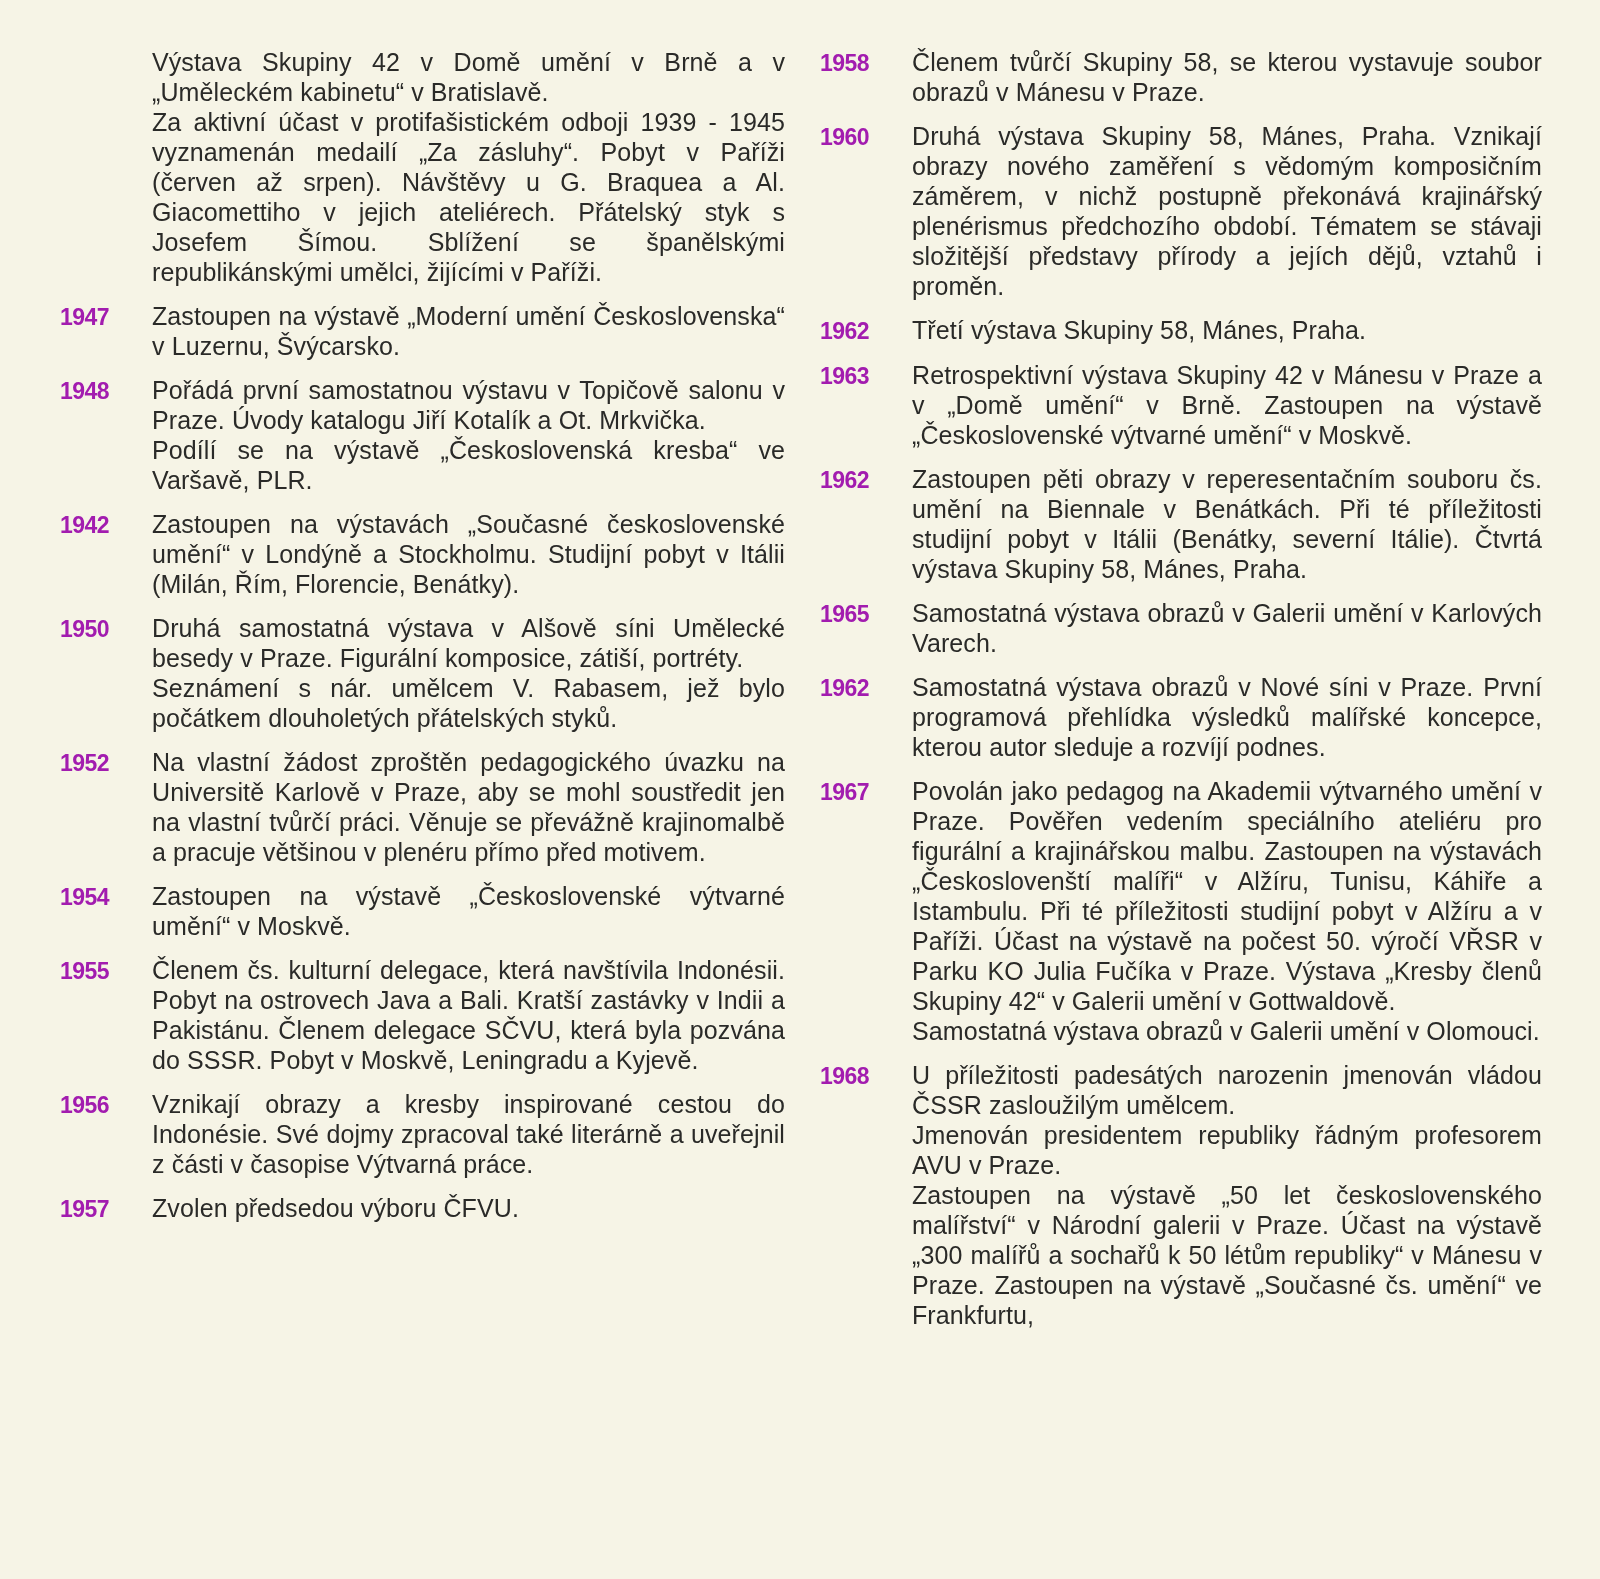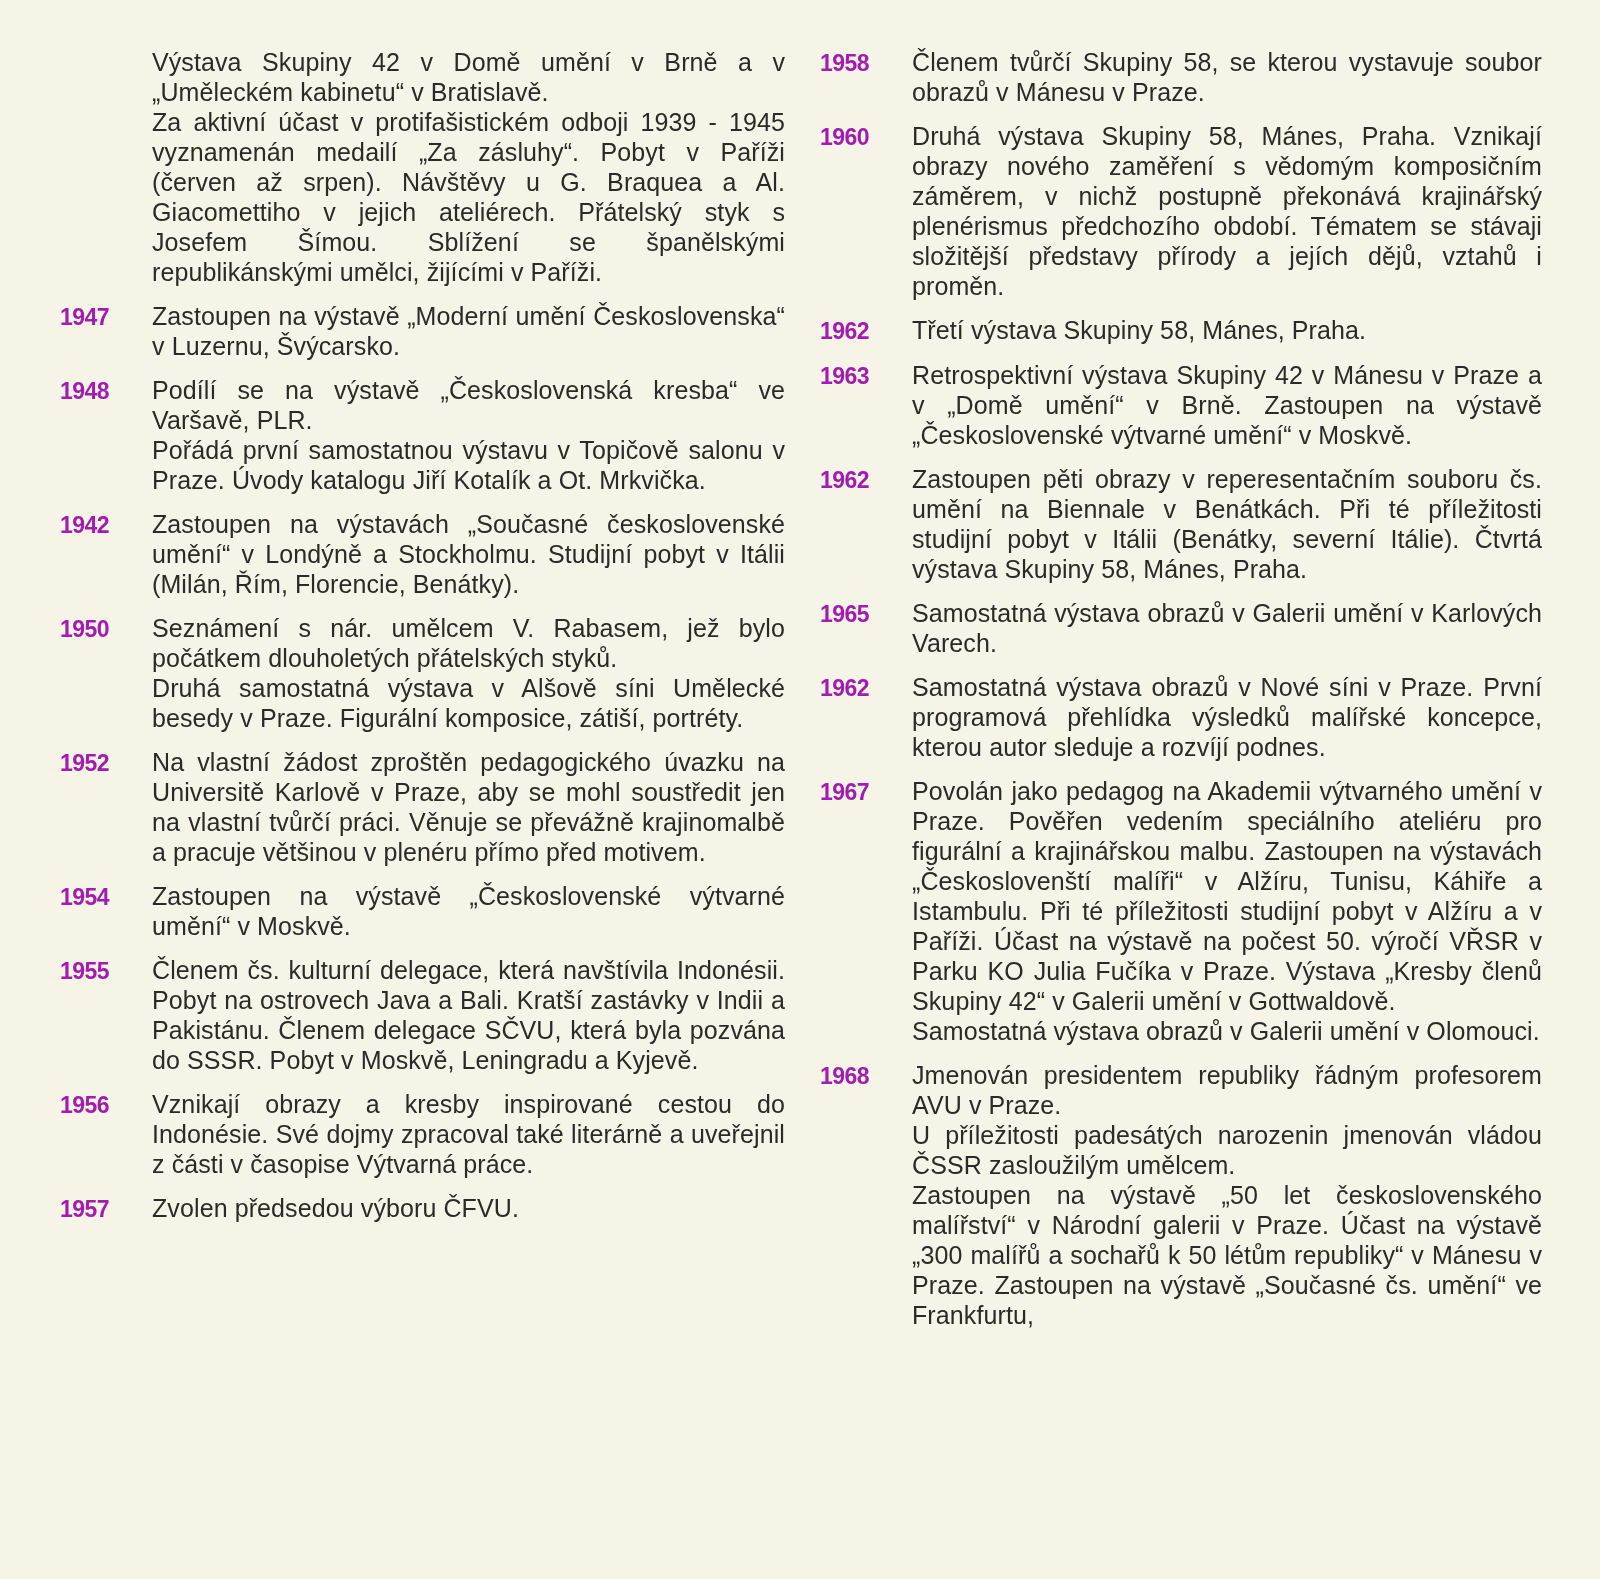--- a/index.html
+++ b/index.html
@@ -66,35 +66,35 @@
     <div id="left-entries">
         <div class="entry">
           <div class="year">1947</div>
           <div class="body">
             <p class="para">Zastoupen na výstavě „Moderní umění Československa“ v Luzernu, Švýcarsko.</p>
           </div>
         </div>
         <div class="entry">
           <div class="year">1948</div>
           <div class="body">
+            <p class="para">Pořádá první samostatnou výstavu v Topičově salonu v Praze. Úvody katalogu Jiří Kotalík a Ot. Mrkvička.</p>
             <p class="para">Podílí se na výstavě „Československá kresba“ ve Varšavě, PLR.</p>
-            <p class="para">Pořádá první samostatnou výstavu v Topičově salonu v Praze. Úvody katalogu Jiří Kotalík a Ot. Mrkvička.</p>
           </div>
         </div>
         <div class="entry">
           <div class="year">1942</div>
           <div class="body">
             <p class="para">Zastoupen na výstavách „Současné československé umění“ v Londýně a Stockholmu. Studijní pobyt v Itálii (Milán, Řím, Florencie, Benátky).</p>
           </div>
         </div>
         <div class="entry">
           <div class="year">1950</div>
           <div class="body">
+            <p class="para">Druhá samostatná výstava v Alšově síni Umělecké besedy v Praze. Figurální komposice, zátiší, portréty.</p>
             <p class="para">Seznámení s nár. umělcem V. Rabasem, jež bylo počátkem dlouholetých přátelských styků.</p>
-            <p class="para">Druhá samostatná výstava v Alšově síni Umělecké besedy v Praze. Figurální komposice, zátiší, portréty.</p>
           </div>
         </div>
         <div class="entry">
           <div class="year">1952</div>
           <div class="body">
             <p class="para">Na vlastní žádost zproštěn pedagogického úvazku na Universitě Karlově v Praze, aby se mohl soustředit jen na vlastní tvůrčí práci. Věnuje se převážně krajinomalbě a pracuje většinou v plenéru přímo před motivem.</p>
           </div>
         </div>
         <div class="entry">
           <div class="year">1954</div>
@@ -170,21 +170,21 @@
         <div class="entry">
           <div class="year">1967</div>
           <div class="body">
             <p class="para">Povolán jako pedagog na Akademii výtvarného umění v Praze. Pověřen vedením speciálního ateliéru pro figurální a krajinářskou malbu. Zastoupen na výstavách „Českoslovenští malíři“ v Alžíru, Tunisu, Káhiře a Istambulu. Při té příležitosti studijní pobyt v Alžíru a v Paříži. Účast na výstavě na počest 50. výročí VŘSR v Parku KO Julia Fučíka v Praze. Výstava „Kresby členů Skupiny 42“ v Galerii umění v Gottwaldově.</p>
             <p class="para">Samostatná výstava obrazů v Galerii umění v Olomouci.</p>
           </div>
         </div>
         <div class="entry">
           <div class="year">1968</div>
           <div class="body">
+            <p class="para">U příležitosti padesátých narozenin jmenován vládou ČSSR zasloužilým umělcem.</p>
             <p class="para">Jmenován presidentem republiky řádným profesorem AVU v Praze.</p>
-            <p class="para">U příležitosti padesátých narozenin jmenován vládou ČSSR zasloužilým umělcem.</p>
             <p class="para">Zastoupen na výstavě „50 let československého malířství“ v Národní galerii v Praze. Účast na výstavě „300 malířů a sochařů k 50 létům republiky“ v Mánesu v Praze. Zastoupen na výstavě „Současné čs. umění“ ve Frankfurtu,</p>
           </div>
         </div>
       </div>
   </div>
 
 </div>
 
 </body></html>

